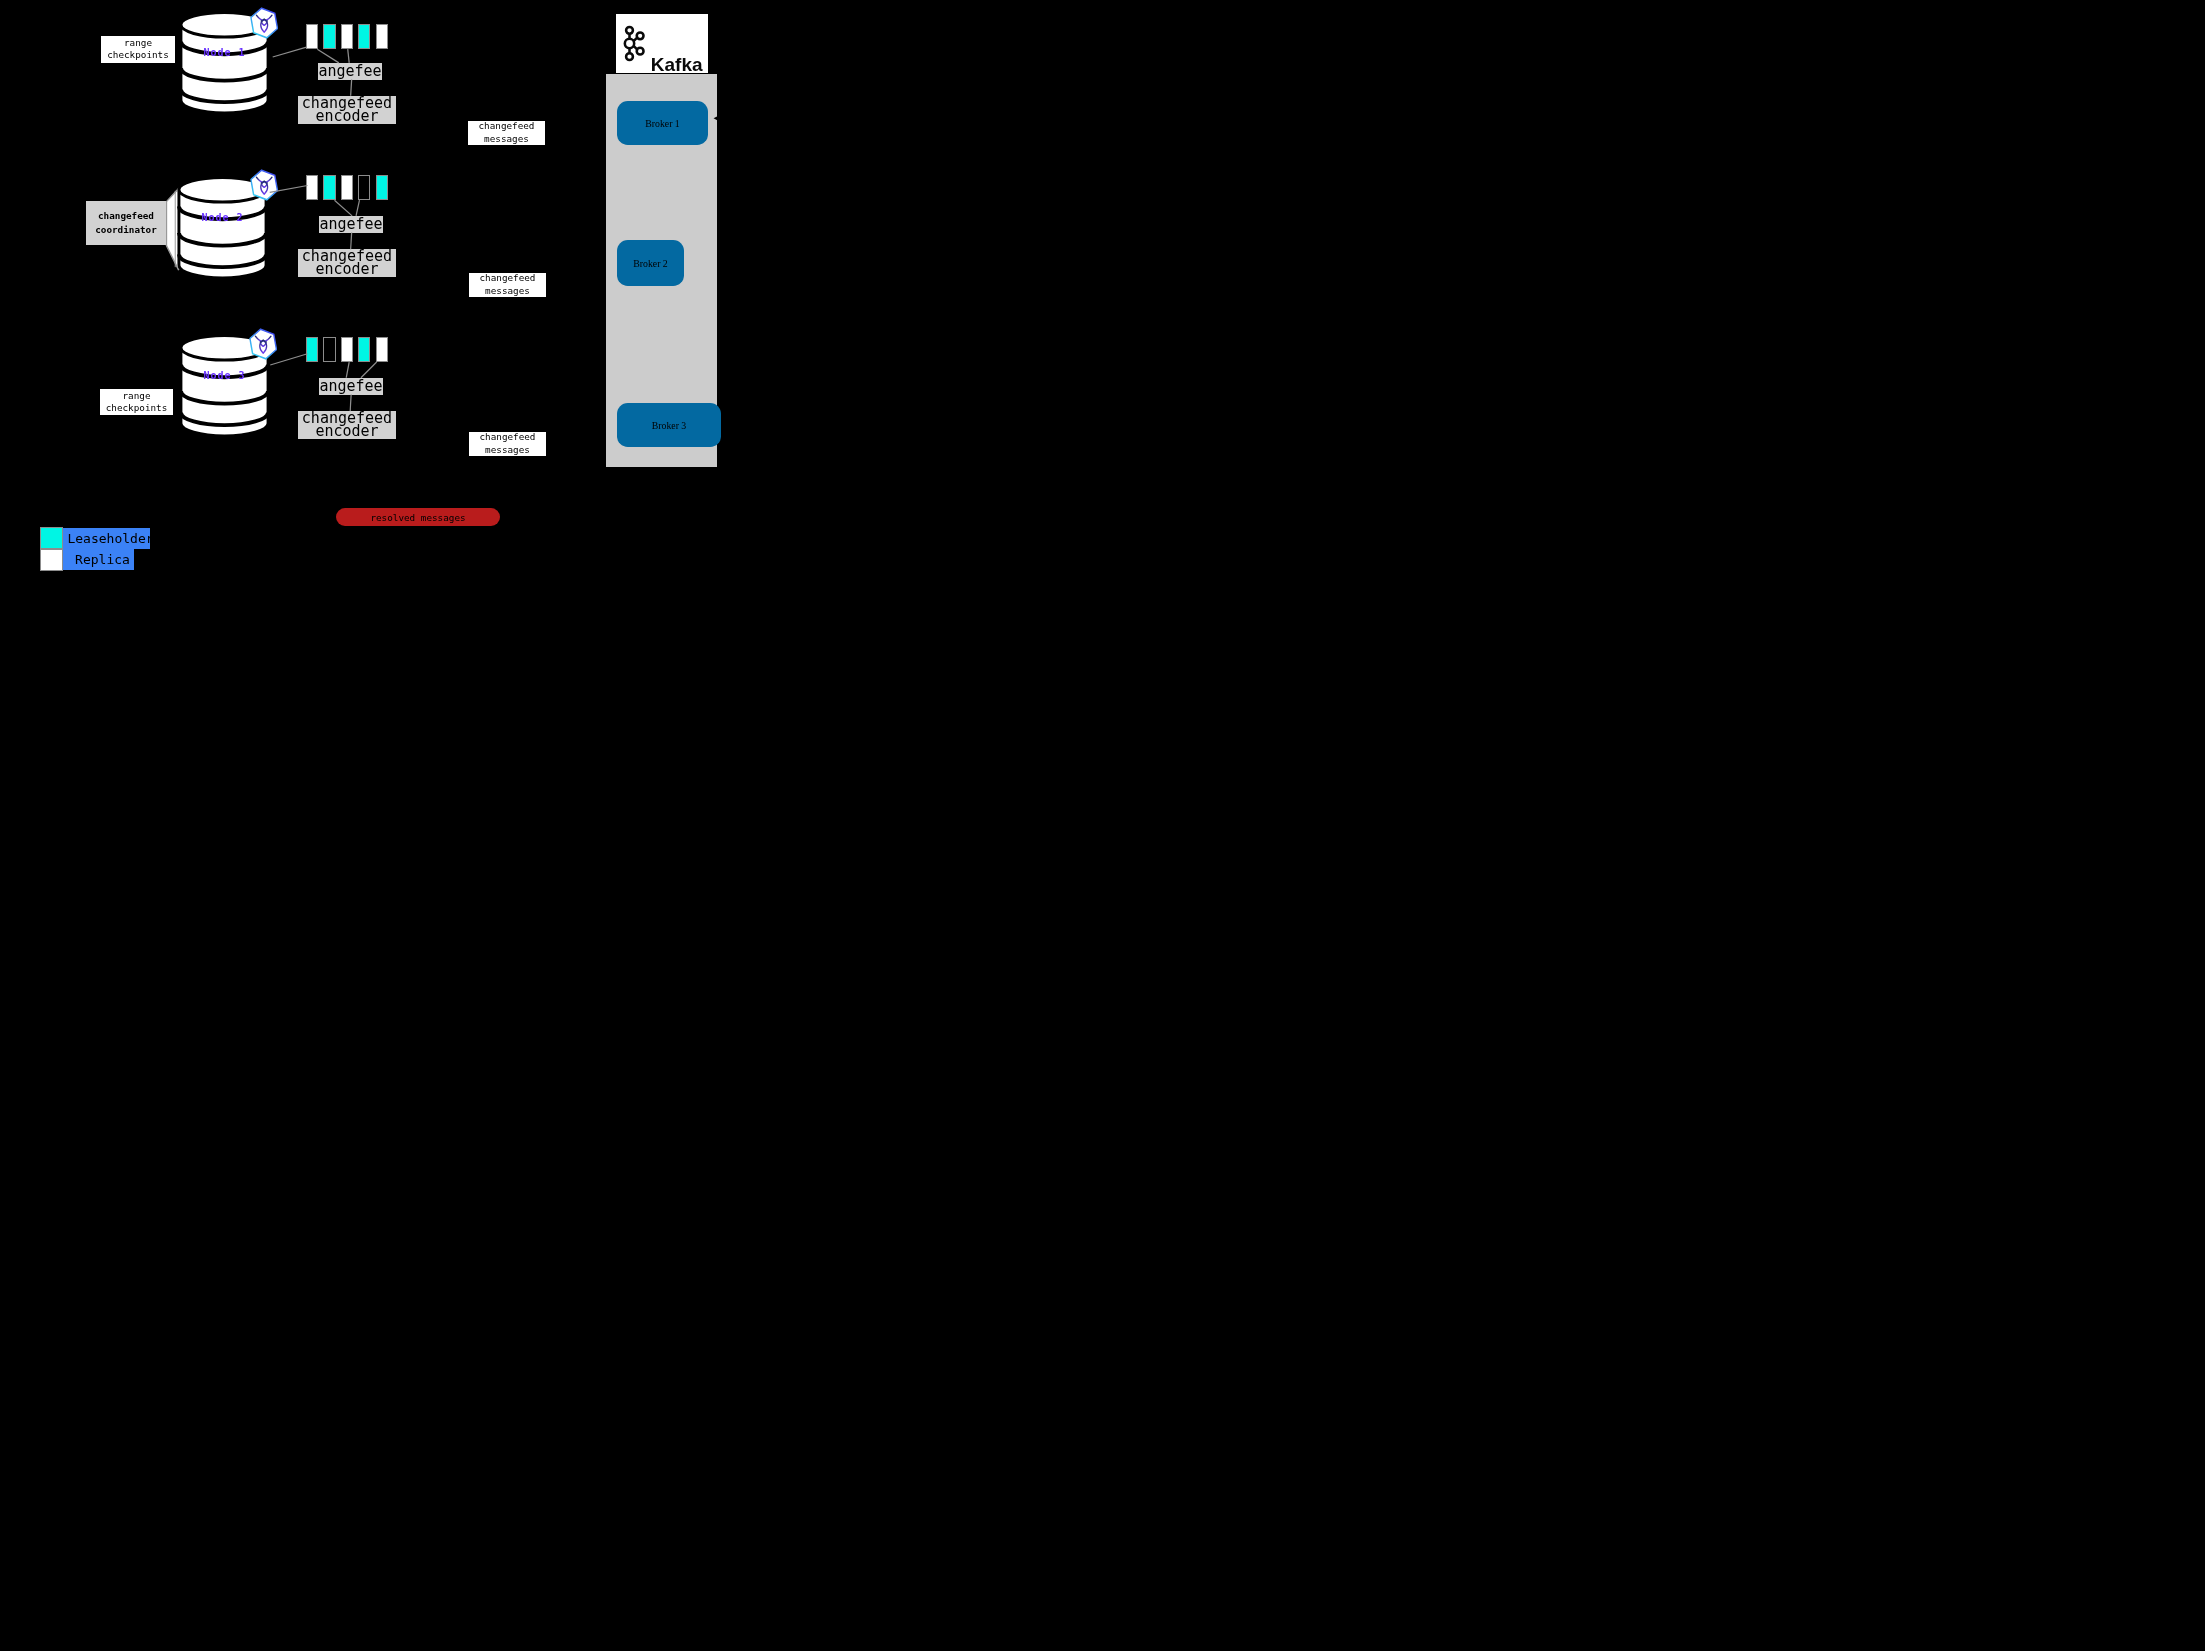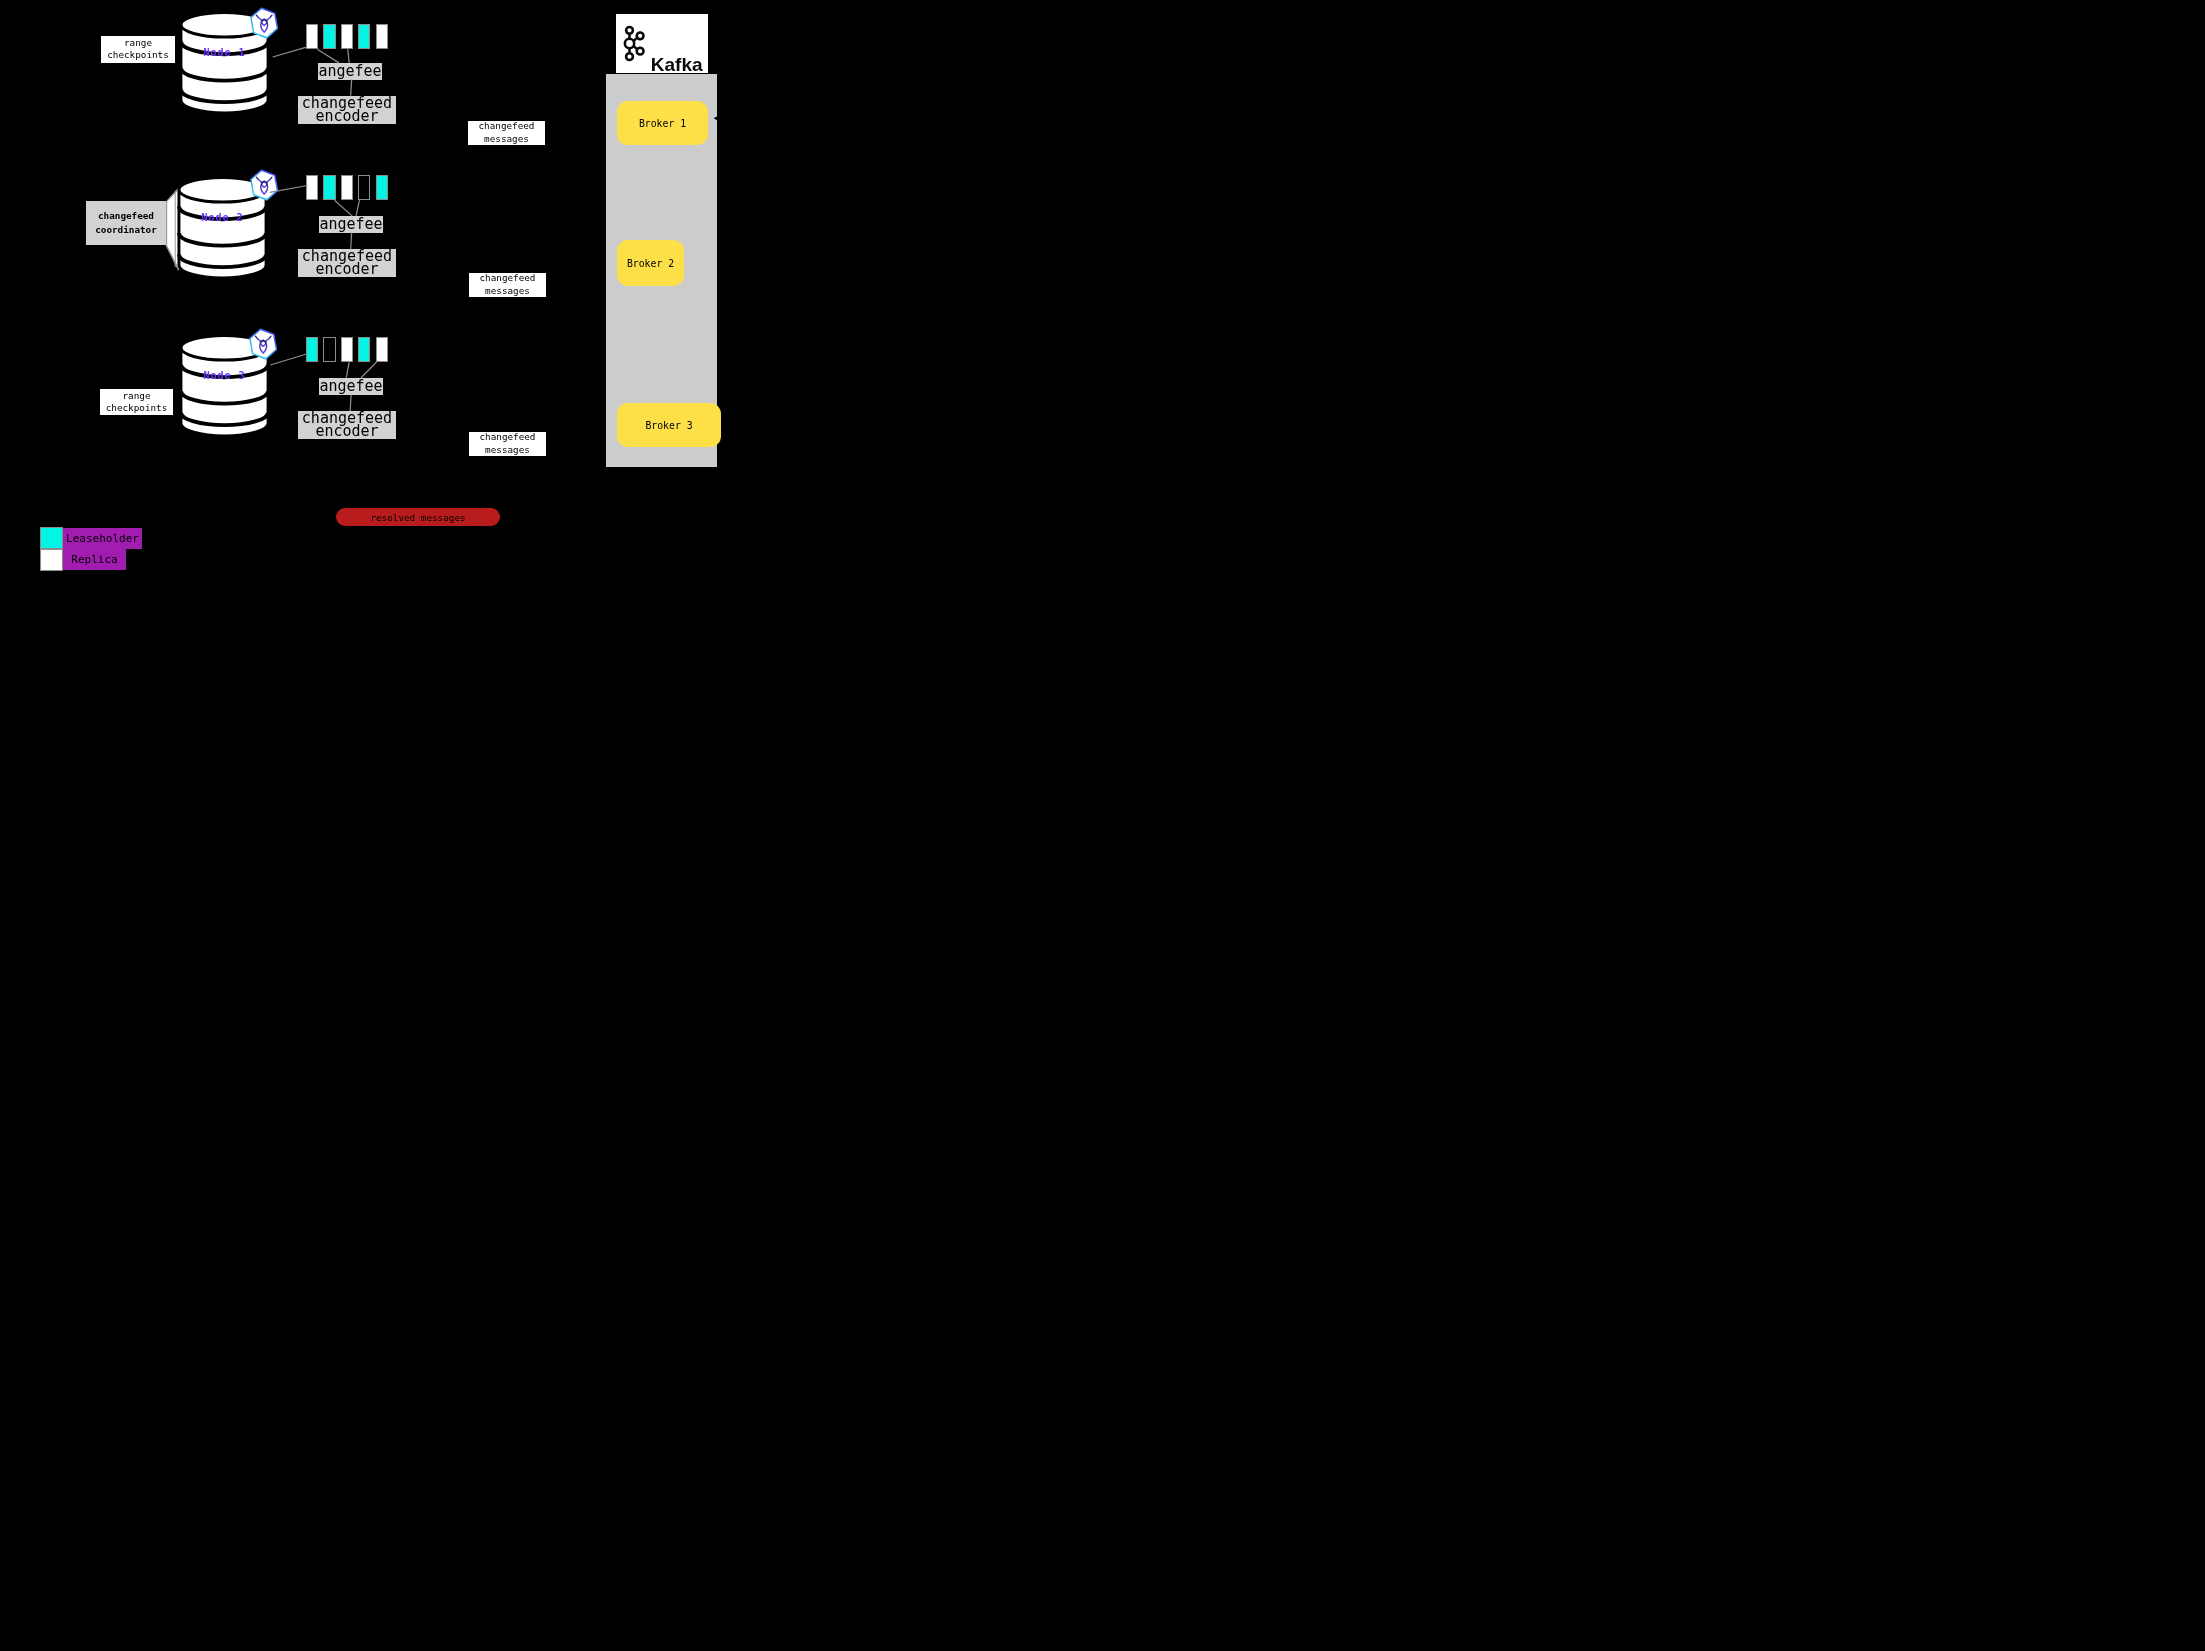--- a/index.html
+++ b/index.html
@@ -23,26 +23,26 @@
   .sq.outline{background:transparent;}
   
   .node-label{position:absolute;left:0;top:36px;width:100%;text-align:center;
               color:var(--node-label);font-weight:bold;font-size:10px;letter-spacing:1px;}
   .cyl{width:93px;height:104px;}
   
   .kafka-box{background:#fff;display:flex;align-items:center;justify-content:center;gap:3.9px;}
   .kafka-word{font-family:"Liberation Sans","DejaVu Sans",sans-serif;font-weight:bold;
               font-size:19px;color:#0a0a0a;margin-top:44px;}
   .panel{background:var(--panel);}
-  .broker{background:#fde047;border-radius:10.8px;display:flex;align-items:center;justify-content:center;
-          font-size:9.8px;color:#000;}
+  .broker{background:#0369a1;border-radius:10.8px;display:flex;align-items:center;justify-content:center;
+          font-size:9.8px;color:#000;font-family:Liberation Serif, serif;}
   
   .legend-swatch{width:22.6px;height:22px;border:1.5px solid var(--swatch-border);box-sizing:border-box;}
-  .legend-label{background:#a21caf;color:#000;font-size:11px;display:flex;align-items:center;
-                justify-content:center;}
+  .legend-label{background:#3b82f6;color:#000;font-size:13px;display:flex;align-items:center;
+                justify-content:center;padding-left:8px;}
   svg{display:block;}
   .connector{stroke:var(--line);stroke-width:2.5;fill:none;}
 </style>
 </head>
 <body>
 
 <div id="canvas" style="--leaseholder: #00f5e4; --replica: #ffffff; --panel: #cccccc; --box: #d2d2d2; --node-label: #6933ff; --line: #8e8e8e; --swatch-border: #8c8c8c;">
 
   <svg width="0" height="0" style="position:absolute" aria-hidden="true">
     <defs>

